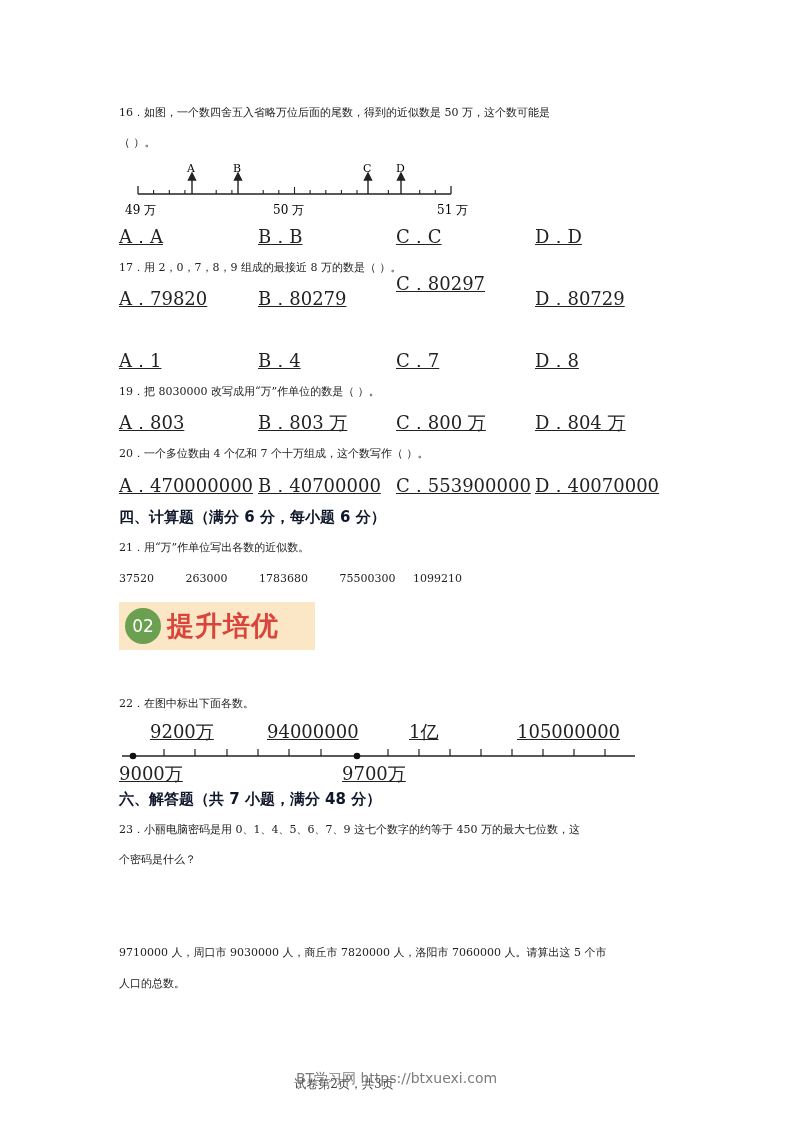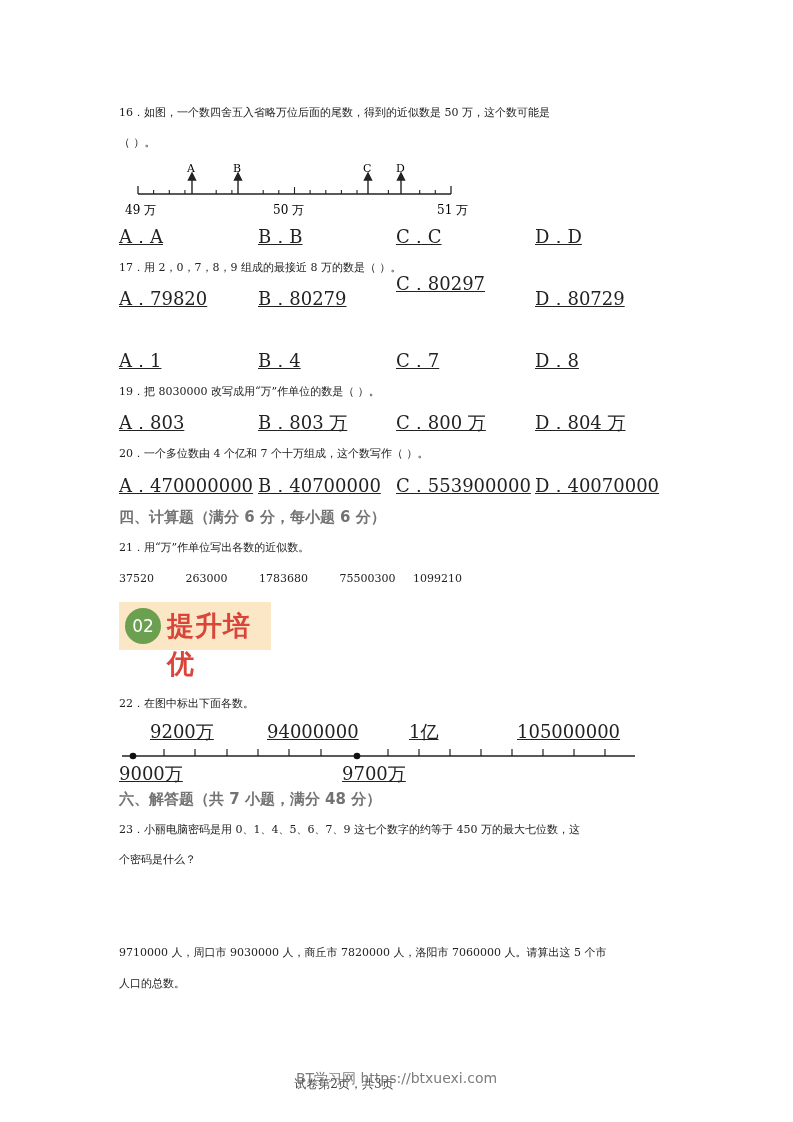--- a/index.html
+++ b/index.html
@@ -2,23 +2,23 @@
 <html><head>
 <meta charset="utf-8">
 <style>
   html, body { margin: 0; padding: 0; background: #ffffff; }
   body { width: 793px; height: 1122px; position: relative; overflow: hidden;
          font-family: "DejaVu Serif", "Liberation Serif", serif; color: #222; }
   .page { position: absolute; left: 0; top: 0; width: 793px; height: 1122px; }
   .line { position: absolute; left: 119px; font-size: 11px; line-height: 16px; white-space: nowrap; }
   .opt { position: absolute; font-size: 18px; line-height: 16px; white-space: nowrap; text-decoration: underline; }
   .heading { position: absolute; left: 119px; font-size: 15px; font-weight: bold; line-height: 18px; white-space: nowrap;
-             font-family: "DejaVu Sans", "Liberation Sans", sans-serif; color: #737373; }
+             font-family: "DejaVu Sans", "Liberation Sans", sans-serif; color: #0f172a; }
   .nums span { margin-right: 28px; }
-  .badge { position: absolute; left: 119px; top: 602px; width: 152px; height: 48px; background: #fbe6c6; }
+  .badge { position: absolute; left: 119px; top: 602px; width: 172px; height: 48px; background: #fbe6c6; padding-left: 24px; }
   .badge .circle { position: absolute; left: 6px; top: 6px; width: 36px; height: 36px; border-radius: 50%;
                    background: #6aa04f; color: #fff; font-family: "DejaVu Sans", sans-serif; font-size: 17px;
                    line-height: 36px; text-align: center; }
   .badge .title { position: absolute; left: 48px; top: 5px; font-family: "DejaVu Sans", sans-serif;
                   font-weight: bold; font-size: 27px; line-height: 38px; color: #d9453b; letter-spacing: 1px; }
   svg text { font-family: "DejaVu Serif", "Liberation Serif", serif; }
   .footer { position: absolute; left: 0; width: 793px; top: 1070px; text-align: center; font-size: 13px; }
   .footer .pg { position: absolute; left: 0; width: 688px; top: 6px; text-align: center; color: #444;
                 font-family: "DejaVu Serif", serif; font-size: 12px; }
   .footer .wm { position: absolute; left: 0; width: 793px; top: 0; text-align: center; color: #666;

